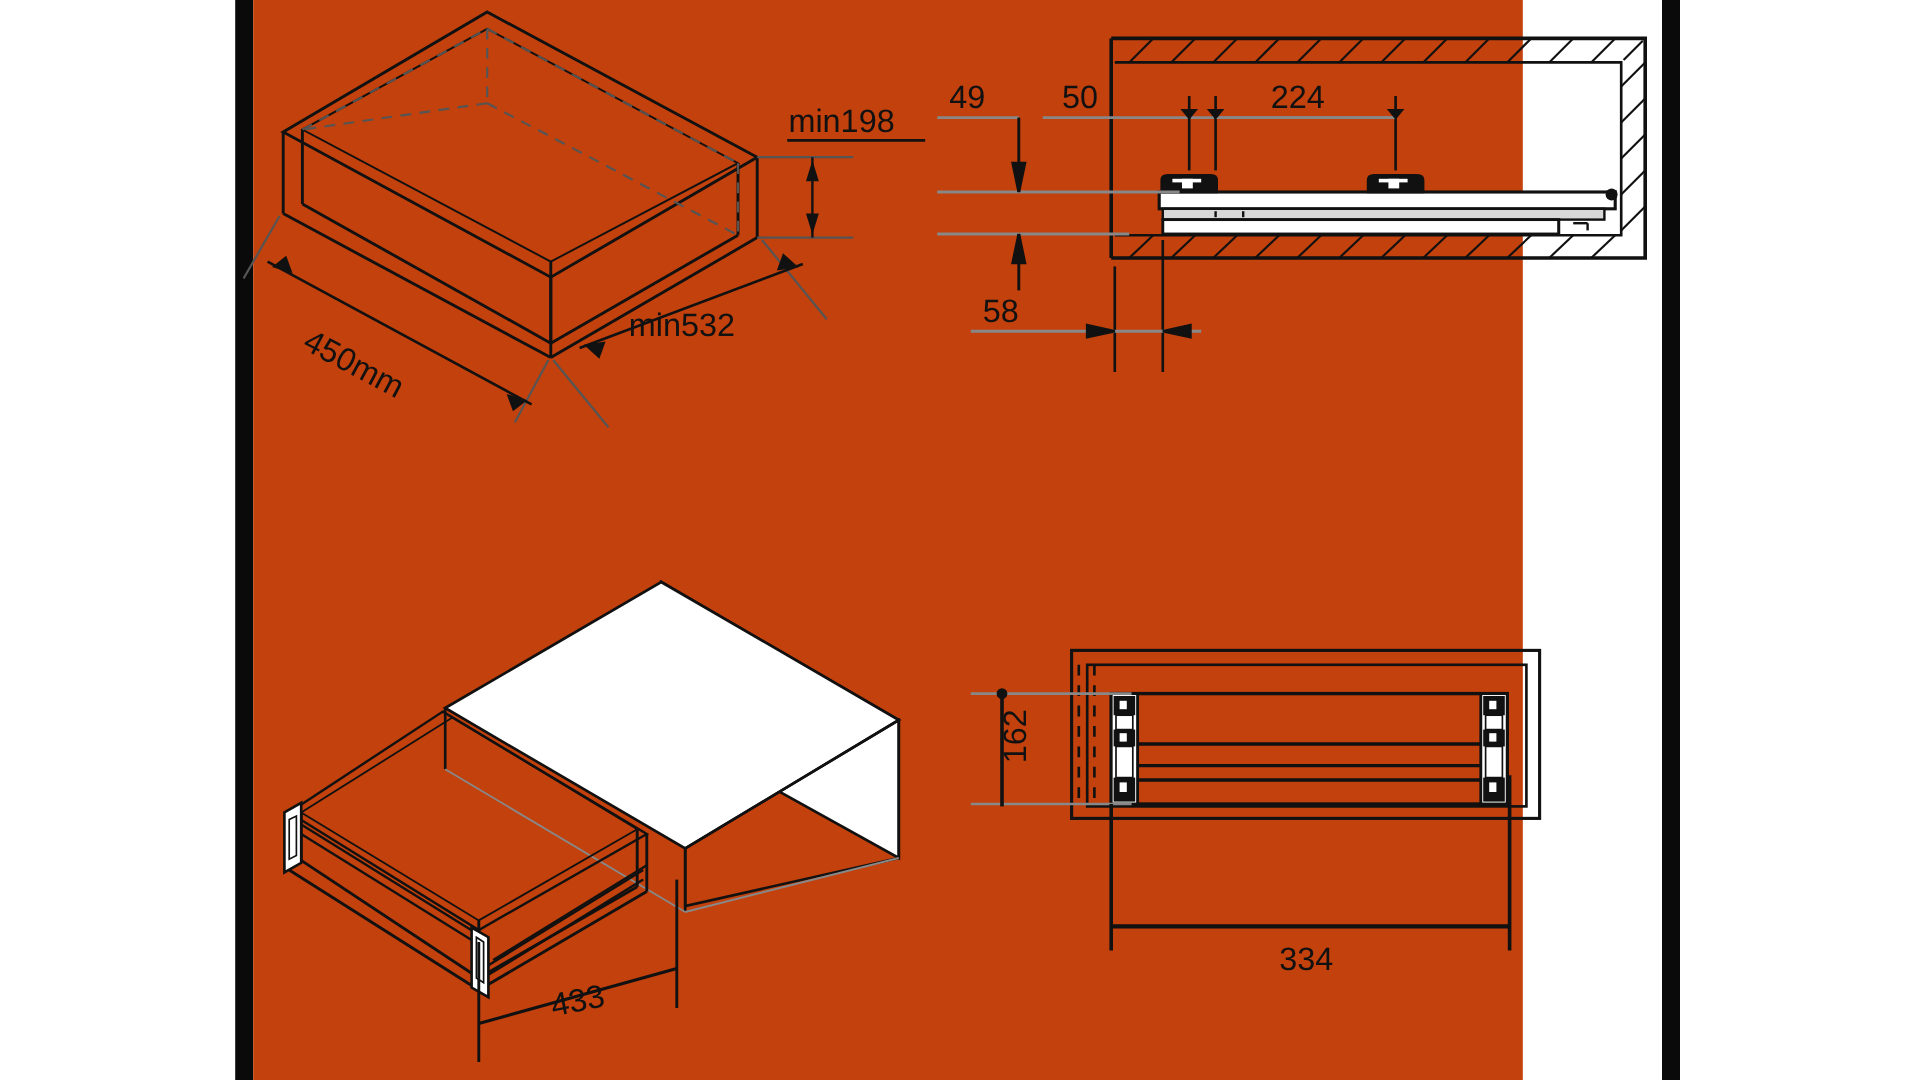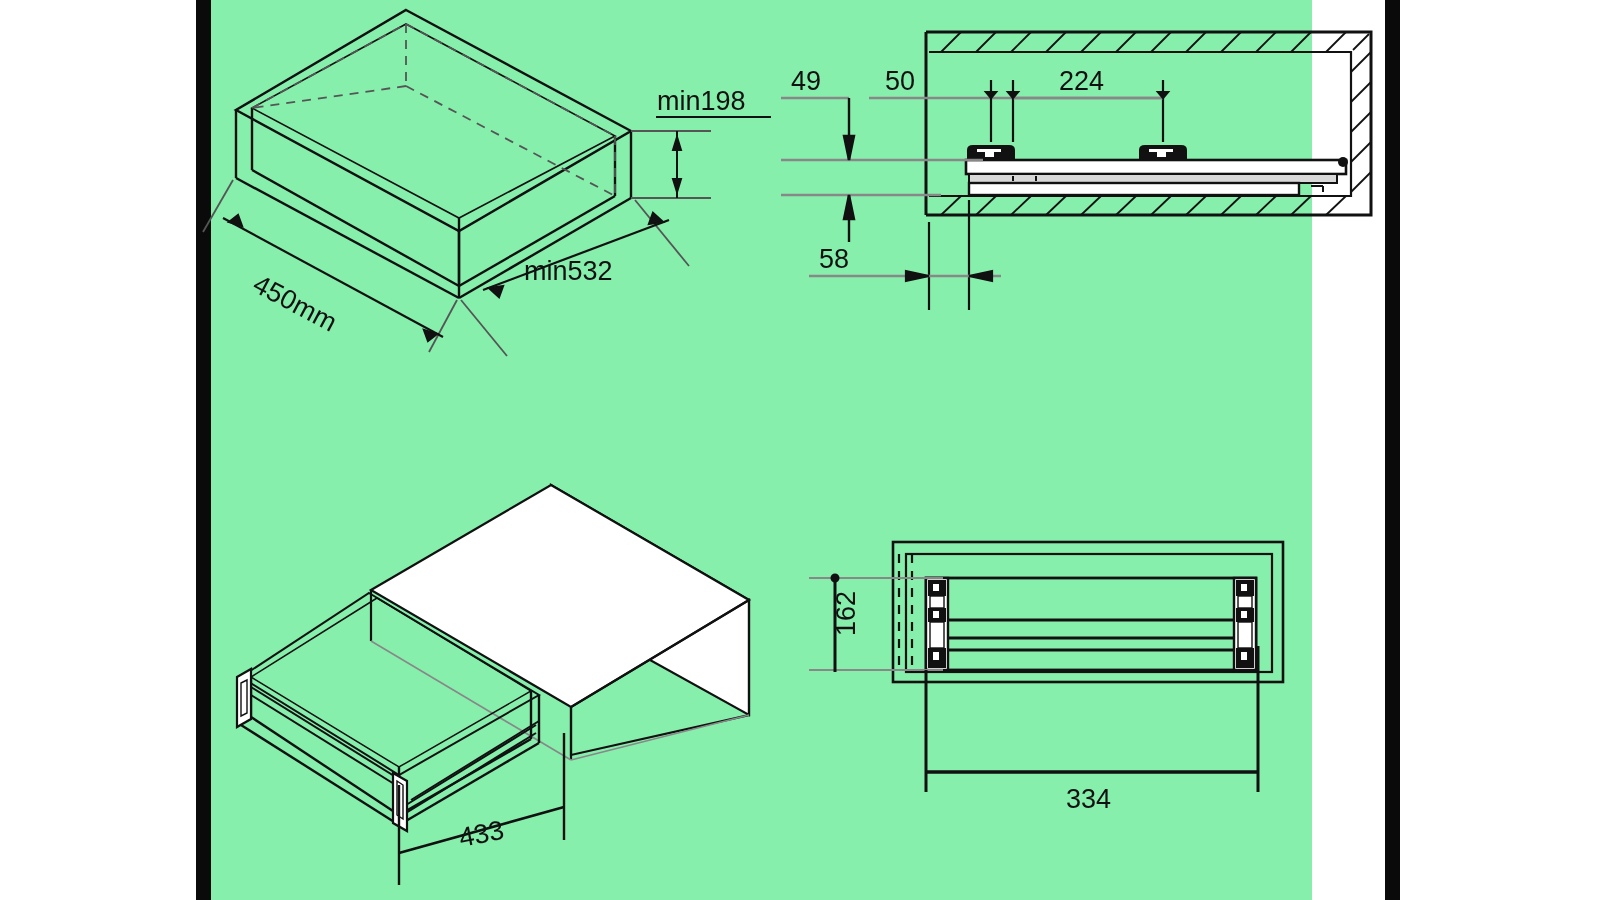--- a/index.html
+++ b/index.html
@@ -23,22 +23,21 @@
   }
   #bar-left  { left: 196px;  width: 15px; }
   #bar-right { left: 1385px; width: 15px; }
 
   .canvas-area {
     position: absolute;
     left: 211px;
     top: 0;
     width: 1058px;
     height: 900px;
-    background: #86efac;
-    padding-left: 43px;
+    background: #c2410c;
   }
 
   .view {
     position: absolute;
   }
   svg { display: block; overflow: visible; }
 
   text {
     font-family: "Liberation Sans", sans-serif;
     fill: #111111;

